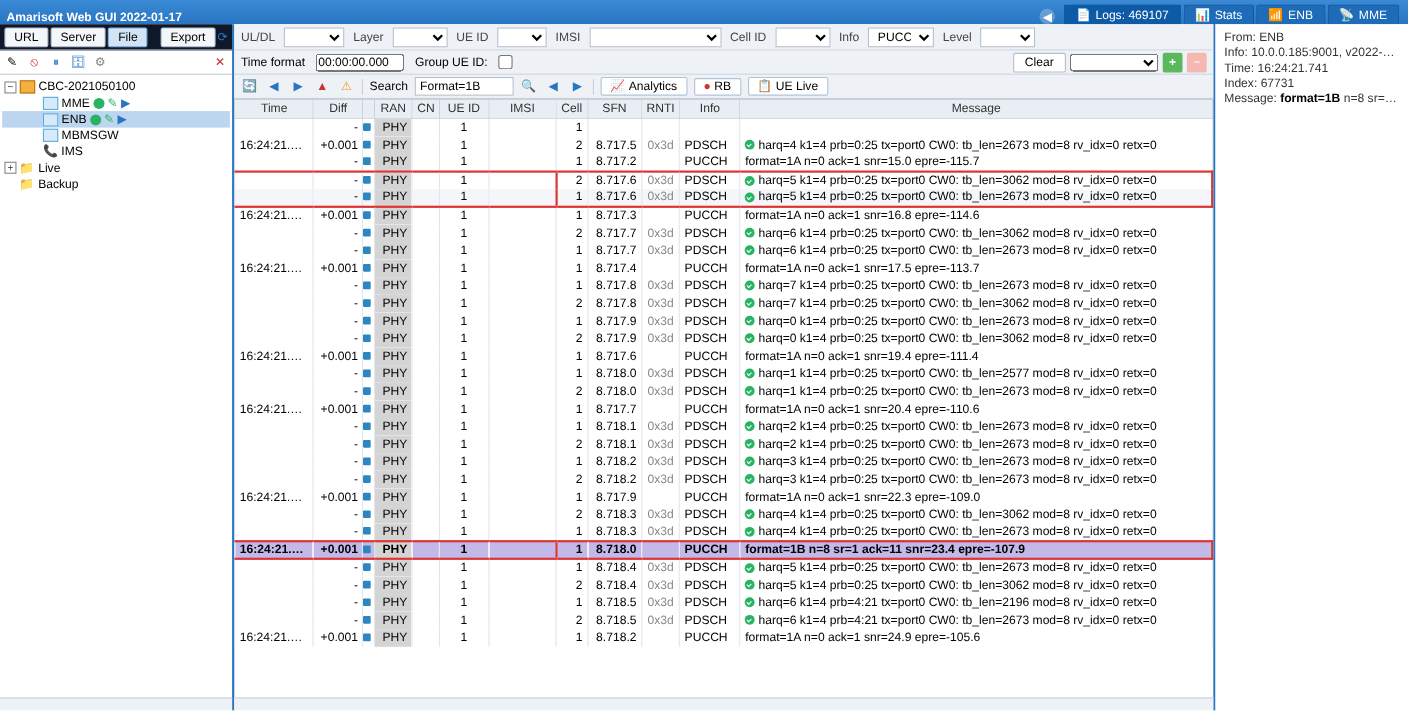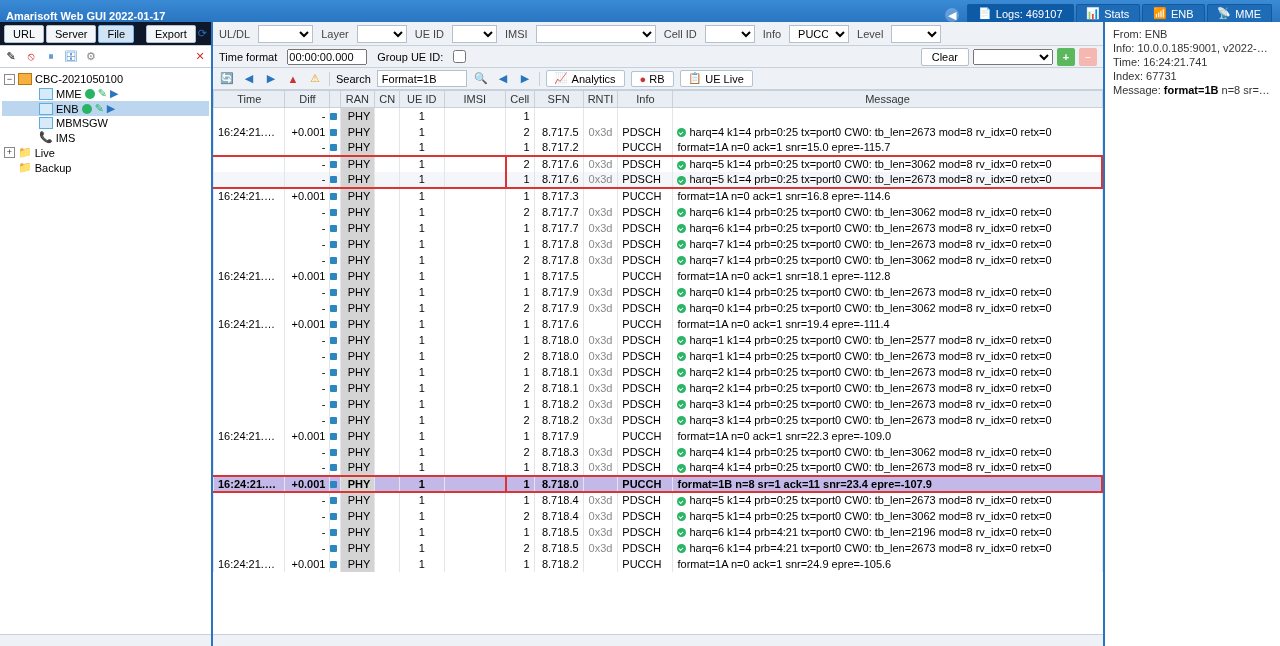--- a/index.html
+++ b/index.html
@@ -346,20 +346,34 @@
               <td></td>
               <td class="num-c">1</td>
               <td></td>
               <td class="num-r cell-start">1</td>
               <td class="num-r">8.717.7</td>
               <td class="rnti num-c">0x3d</td>
               <td>PDSCH</td>
               <td><span class="ok-dot"></span>harq=6 k1=4 prb=0:25 tx=port0 CW0: tb_len=2673 mod=8 rv_idx=0 retx=0</td>
             </tr>
             <tr>
+              <td class="num-r">16:24:21.735</td>
+              <td class="num-r">+0.001</td>
+              <td class="col-dir"><span class="dir-dot"></span></td>
+              <td class="col-phy">PHY</td>
+              <td></td>
+              <td class="num-c">1</td>
+              <td></td>
+              <td class="num-r cell-start">1</td>
+              <td class="num-r">8.717.4</td>
+              <td class="rnti num-c"></td>
+              <td>PUCCH</td>
+              <td>format=1A n=0 ack=1 snr=17.5 epre=-113.7</td>
+            </tr>
+            <tr>
               <td class="num-r"></td>
               <td class="num-r">-</td>
               <td class="col-dir"><span class="dir-dot"></span></td>
               <td class="col-phy">PHY</td>
               <td></td>
               <td class="num-c">1</td>
               <td></td>
               <td class="num-r cell-start">1</td>
               <td class="num-r">8.717.8</td>
               <td class="rnti num-c">0x3d</td>
@@ -374,34 +388,20 @@
               <td></td>
               <td class="num-c">1</td>
               <td></td>
               <td class="num-r cell-start">2</td>
               <td class="num-r">8.717.8</td>
               <td class="rnti num-c">0x3d</td>
               <td>PDSCH</td>
               <td><span class="ok-dot"></span>harq=7 k1=4 prb=0:25 tx=port0 CW0: tb_len=3062 mod=8 rv_idx=0 retx=0</td>
             </tr>
             <tr>
-              <td class="num-r">16:24:21.736</td>
-              <td class="num-r">+0.001</td>
-              <td class="col-dir"><span class="dir-dot"></span></td>
-              <td class="col-phy">PHY</td>
-              <td></td>
-              <td class="num-c">1</td>
-              <td></td>
-              <td class="num-r cell-start">1</td>
-              <td class="num-r">8.717.5</td>
-              <td class="rnti num-c"></td>
-              <td>PUCCH</td>
-              <td>format=1A n=0 ack=1 snr=18.1 epre=-112.8</td>
-            </tr>
-            <tr>
               <td class="num-r"></td>
               <td class="num-r">-</td>
               <td class="col-dir"><span class="dir-dot"></span></td>
               <td class="col-phy">PHY</td>
               <td></td>
               <td class="num-c">1</td>
               <td></td>
               <td class="num-r cell-start">1</td>
               <td class="num-r">8.717.9</td>
               <td class="rnti num-c">0x3d</td>
@@ -456,20 +456,34 @@
               <td class="col-dir"><span class="dir-dot"></span></td>
               <td class="col-phy">PHY</td>
               <td></td>
               <td class="num-c">1</td>
               <td></td>
               <td class="num-r cell-start">2</td>
               <td class="num-r">8.718.0</td>
               <td class="rnti num-c">0x3d</td>
               <td>PDSCH</td>
               <td><span class="ok-dot"></span>harq=1 k1=4 prb=0:25 tx=port0 CW0: tb_len=2673 mod=8 rv_idx=0 retx=0</td>
+            </tr>
+            <tr>
+              <td class="num-r">16:24:21.738</td>
+              <td class="num-r">+0.001</td>
+              <td class="col-dir"><span class="dir-dot"></span></td>
+              <td class="col-phy">PHY</td>
+              <td></td>
+              <td class="num-c">1</td>
+              <td></td>
+              <td class="num-r cell-start">1</td>
+              <td class="num-r">8.717.7</td>
+              <td class="rnti num-c"></td>
+              <td>PUCCH</td>
+              <td>format=1A n=0 ack=1 snr=20.4 epre=-110.6</td>
             </tr>
             <tr>
               <td class="num-r"></td>
               <td class="num-r">-</td>
               <td class="col-dir"><span class="dir-dot"></span></td>
               <td class="col-phy">PHY</td>
               <td></td>
               <td class="num-c">1</td>
               <td></td>
               <td class="num-r cell-start">1</td>

